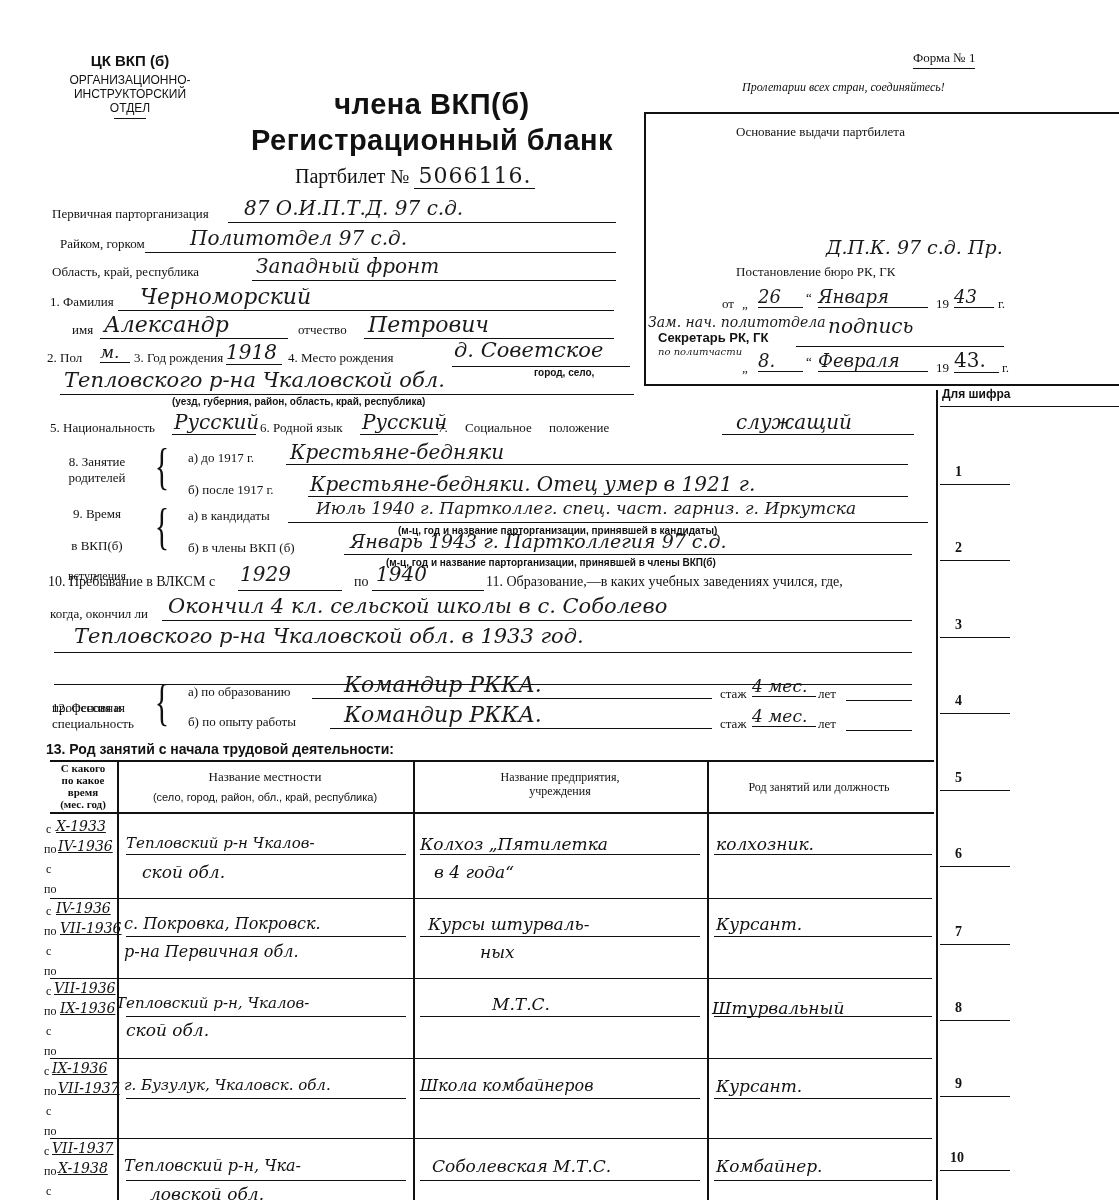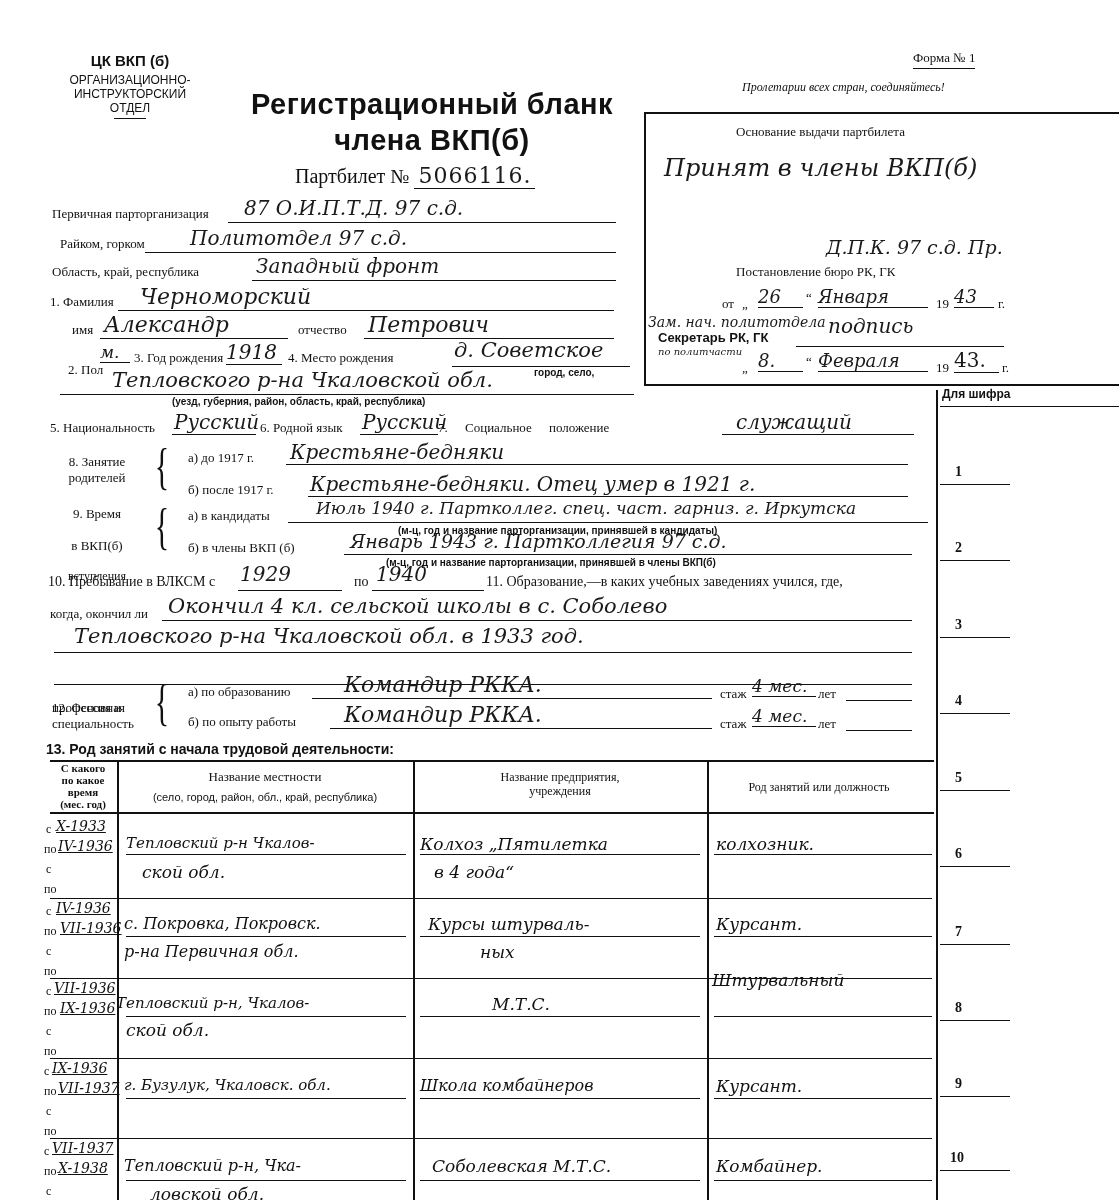--- a/index.html
+++ b/index.html
@@ -25,34 +25,33 @@
 
 <div class="abs sans" style="left:50px;top:52px;width:160px;text-align:center;">
   <div style="font-weight:bold;font-size:15px;">ЦК ВКП (б)</div>
   <div style="font-size:12px;margin-top:4px;">ОРГАНИЗАЦИОННО-</div>
   <div style="font-size:12px;">ИНСТРУКТОРСКИЙ</div>
   <div style="font-size:12px;">ОТДЕЛ</div>
   <div style="width:32px;margin:3px auto 0;border-bottom:1.5px solid #111;"></div>
 </div>
 
 <div class="abs sans" style="left:232px;top:86px;width:400px;text-align:center;font-weight:bold;font-size:29px;line-height:36px;letter-spacing:0.5px;">
+  <div>члена ВКП(б)</div>
   <div>Регистрационный бланк</div>
-  <div>члена ВКП(б)</div>
 </div>
 <div class="abs" style="left:295px;top:163px;white-space:nowrap;">
   <span class="serif" style="font-size:20px;">Партбилет №</span>
   <span class="hand" style="font-size:22px;font-style:normal;border-bottom:1.5px solid #111;padding:0 4px;">5066116.</span>
 </div>
 
 <div class="abs serif" style="left:913px;top:50px;font-size:13px;border-bottom:1.5px solid #111;padding-bottom:2px;">Форма № 1</div>
 <div class="abs serif" style="left:742px;top:80px;font-size:12px;font-style:italic;white-space:nowrap;width:370px;overflow:hidden;">Пролетарии всех стран, соединяйтесь!</div>
 
 <div class="abs" style="left:644px;top:112px;width:475px;height:270px;border-top:2px solid #111;border-left:2px solid #111;border-bottom:2px solid #111;">
   <div class="lbl" style="left:90px;top:10px;">Основание выдачи партбилета</div>
-  <div class="hw" style="left:18px;top:40px;font-size:24px;">Принят в члены ВКП(б)</div>
   <div class="hw" style="left:180px;top:122px;font-size:19px;">Д.П.К. 97 с.д. Пр.</div>
   <div class="lbl" style="left:90px;top:150px;">Постановление бюро РК, ГК</div>
 
   <div class="lbl" style="left:76px;top:182px;">от</div>
   <div class="lbl" style="left:96px;top:182px;">„</div>
   <div class="hw" style="left:112px;top:172px;font-size:18px;border-bottom:1.5px solid #111;width:45px;">26</div>
   <div class="lbl" style="left:160px;top:176px;">“</div>
   <div class="hw" style="left:172px;top:172px;font-size:18px;border-bottom:1.5px solid #111;width:110px;">Января</div>
   <div class="lbl" style="left:290px;top:182px;">19</div>
   <div class="hw" style="left:308px;top:172px;font-size:18px;border-bottom:1.5px solid #111;width:40px;">43</div>
@@ -89,30 +88,30 @@
 <div class="line" style="left:118px;top:310px;width:496px;"></div>
 <div class="hw" style="left:140px;top:284px;font-size:22px;">Черноморский</div>
 
 <div class="lbl" style="left:72px;top:322px;">имя</div>
 <div class="line" style="left:100px;top:338px;width:188px;"></div>
 <div class="hw" style="left:104px;top:312px;font-size:22px;">Александр</div>
 <div class="lbl" style="left:298px;top:322px;">отчество</div>
 <div class="line" style="left:364px;top:338px;width:250px;"></div>
 <div class="hw" style="left:368px;top:312px;font-size:22px;">Петрович</div>
 
-<div class="lbl" style="left:68px;top:350px;margin-top:12px;">2. Пол</div>
+<div class="lbl" style="left:47px;top:350px;">2. Пол</div>
 <div class="hw" style="left:100px;top:342px;font-size:17px;border-bottom:1.5px solid #111;width:30px;">м.</div>
 <div class="lbl" style="left:134px;top:350px;">3. Год рождения</div>
 <div class="hw" style="left:226px;top:340px;border-bottom:1.5px solid #111;width:56px;">1918</div>
 <div class="lbl" style="left:288px;top:350px;">4. Место рождения</div>
 <div class="line" style="left:452px;top:366px;width:178px;"></div>
 <div class="hw" style="left:454px;top:338px;font-size:21px;">д. Советское</div>
 <div class="small" style="left:534px;top:367px;font-weight:bold;">город, село,</div>
 <div class="line" style="left:60px;top:394px;width:574px;"></div>
-<div class="hw" style="left:64px;top:368px;font-size:21px;margin-left:48px;">Тепловского р-на Чкаловской обл.</div>
+<div class="hw" style="left:64px;top:368px;font-size:21px;">Тепловского р-на Чкаловской обл.</div>
 <div class="small" style="left:172px;top:396px;">(уезд, губерния, район, область, край, республика)</div>
 
 <div class="lbl" style="left:50px;top:420px;">5. Национальность</div>
 <div class="line" style="left:172px;top:434px;width:84px;"></div>
 <div class="hw" style="left:174px;top:410px;">Русский</div>
 <div class="lbl" style="left:260px;top:420px;">6. Родной язык</div>
 <div class="line" style="left:360px;top:434px;width:78px;"></div>
 <div class="hw" style="left:362px;top:410px;">Русский</div>
 <div class="lbl" style="left:438px;top:420px;word-spacing:14px;">7. Социальное положение</div>
 <div class="line" style="left:722px;top:434px;width:192px;"></div>
@@ -241,21 +240,21 @@
   <span class="date-lbl" style="left:46px;top:984px;">с</span>
   <span class="date-hw" style="left:54px;top:980px;">VII-1936</span>
   <span class="date-lbl" style="left:44px;top:1004px;">по</span>
   <span class="date-hw" style="left:60px;top:1000px;">IX-1936</span>
   <span class="date-lbl" style="left:46px;top:1024px;">с</span>
   <span class="date-lbl" style="left:44px;top:1044px;">по</span>
   <span class="cell-hw" style="left:116px;top:994px;font-size:15px;">Тепловский р-н, Чкалов-</span>
   <span class="cell-hw" style="left:126px;top:1020px;">ской обл.</span>
   <span class="cell-hw" style="left:492px;top:994px;">М.Т.С.</span>
   <span class="cell-hw" style="left:492px;top:1020px;"></span>
-  <span class="cell-hw" style="left:712px;top:970px;">Штурвальный</span>
+  <span class="cell-hw" style="left:712px;top:998px;">Штурвальный</span>
 </div>
 <div class="line" style="left:126px;top:1016px;width:280px;"></div>
 <div class="line" style="left:420px;top:1016px;width:280px;"></div>
 <div class="line" style="left:714px;top:1016px;width:218px;"></div>
 <div class="line" style="left:50px;top:1058px;width:882px;"></div>
 
 <div>
   <span class="date-lbl" style="left:44px;top:1064px;">с</span>
   <span class="date-hw" style="left:52px;top:1060px;">IX-1936</span>
   <span class="date-lbl" style="left:44px;top:1084px;">по</span>

